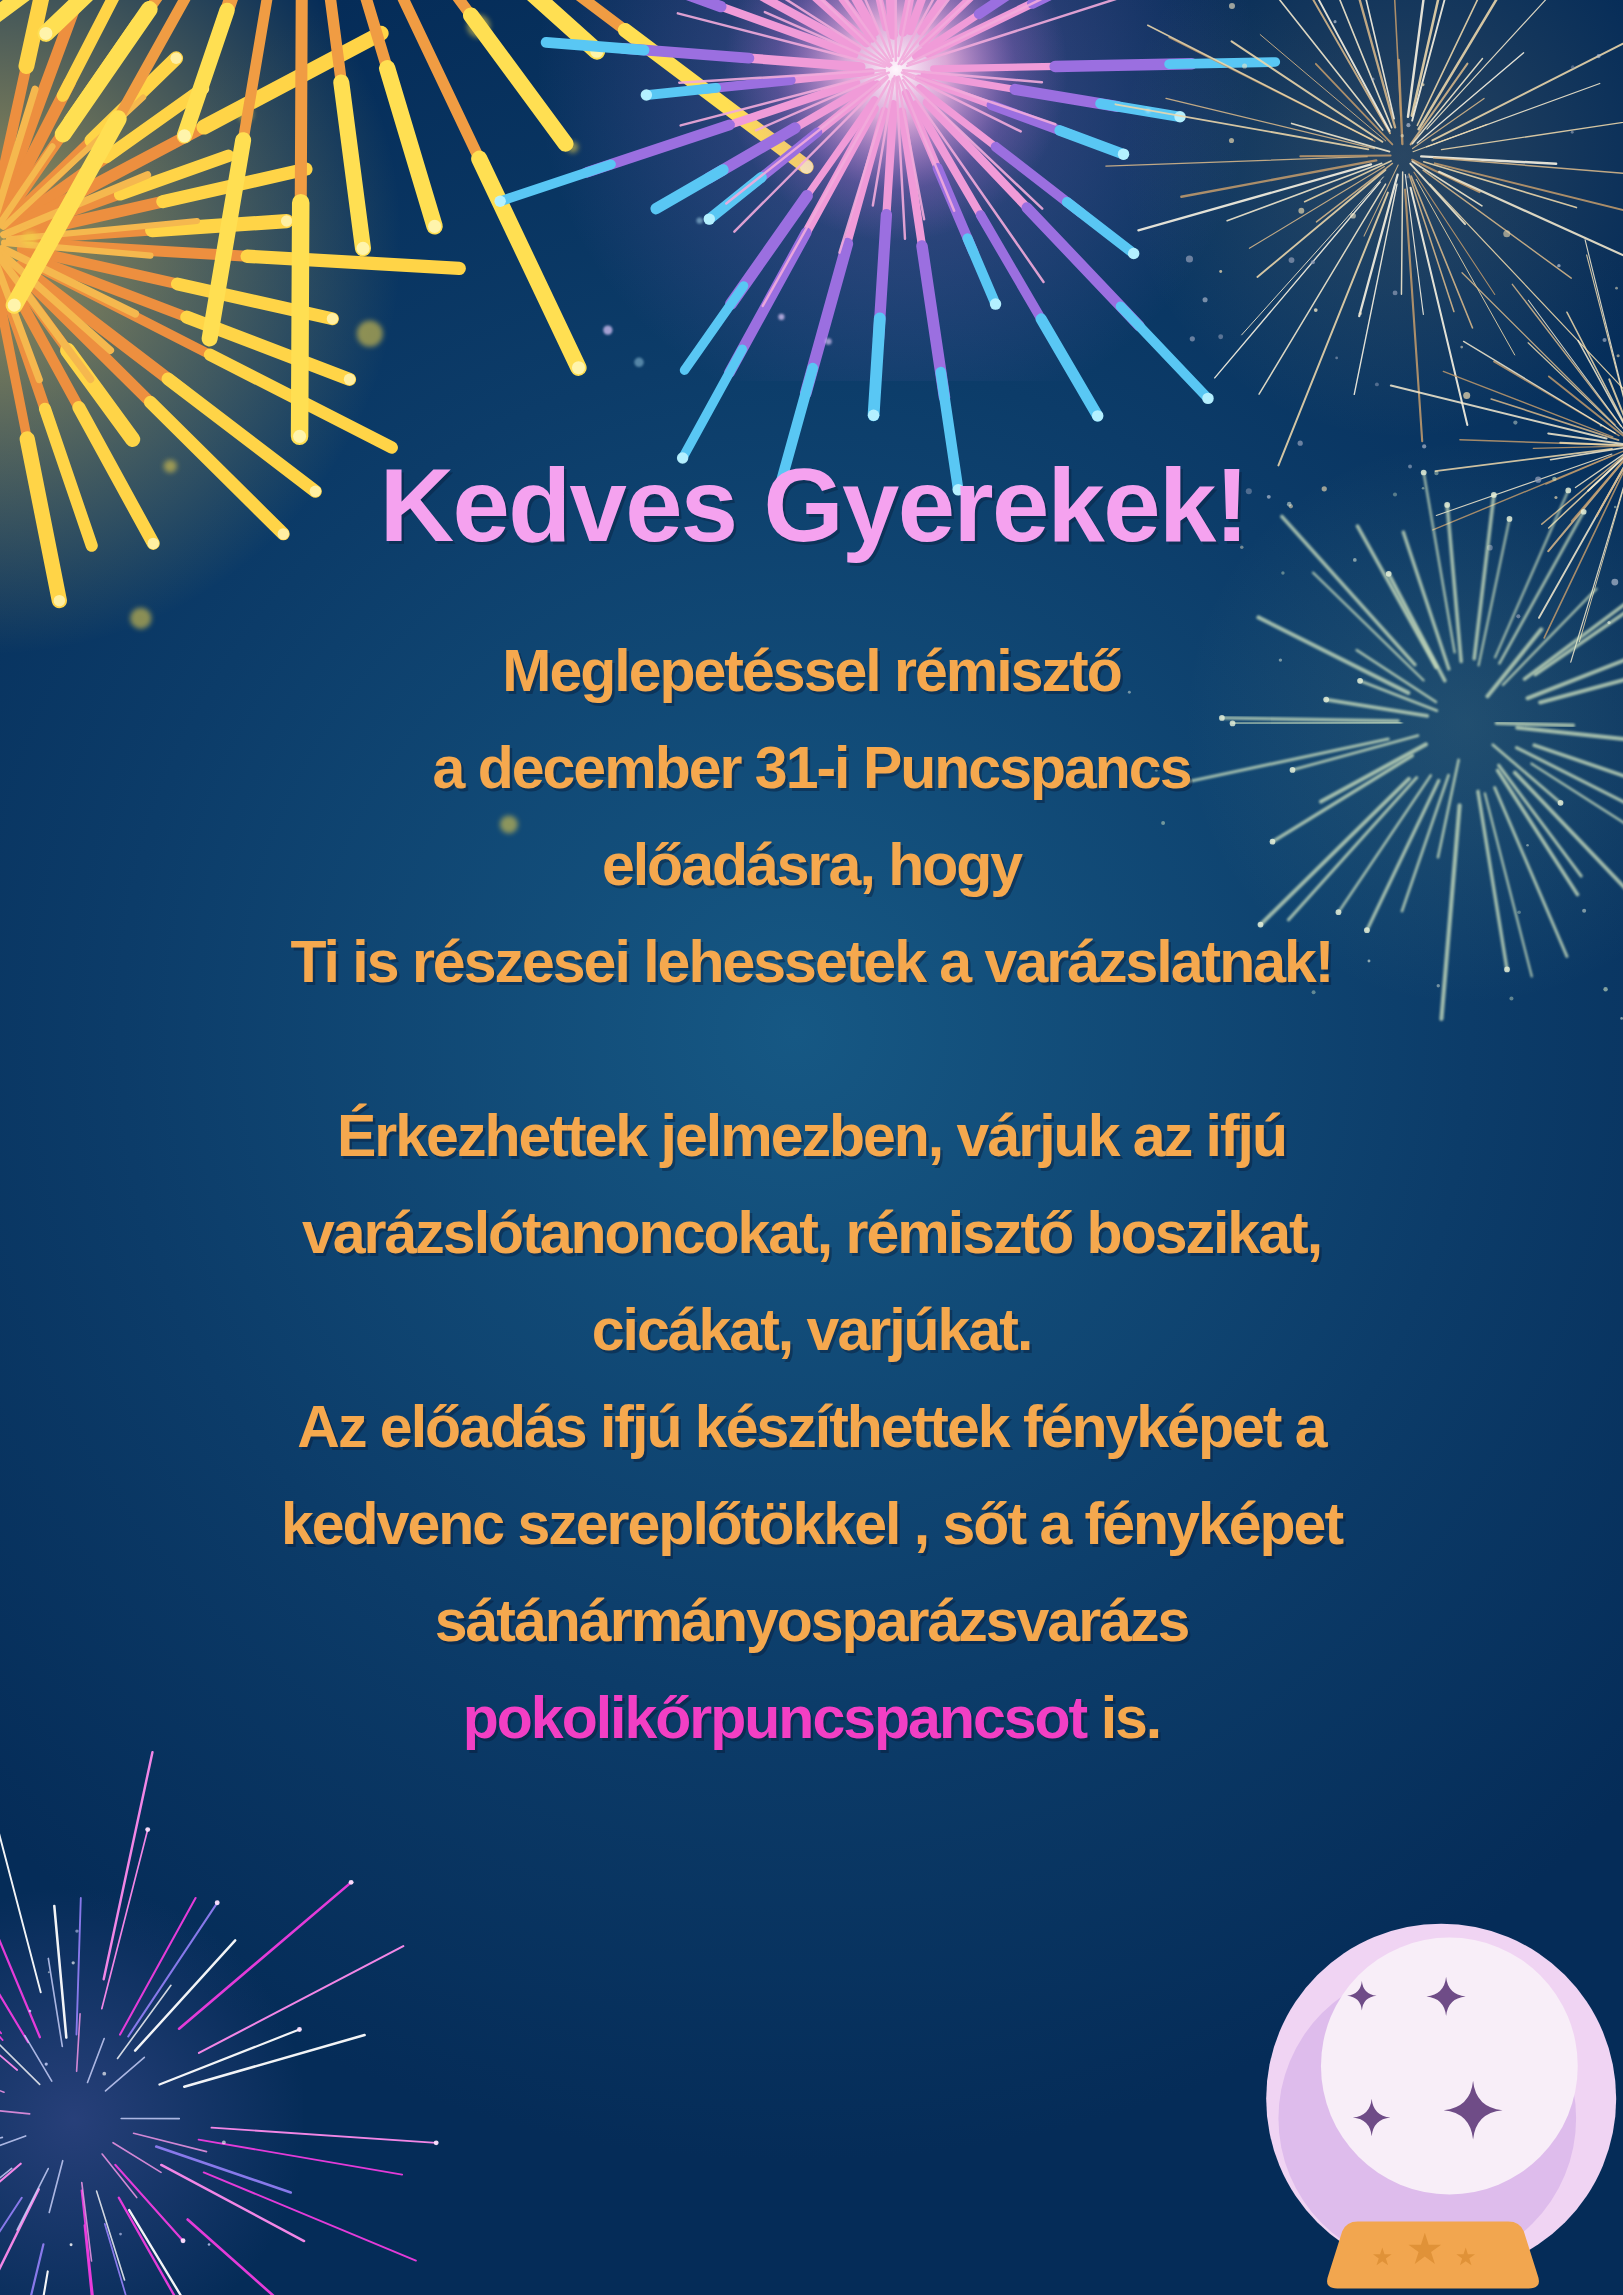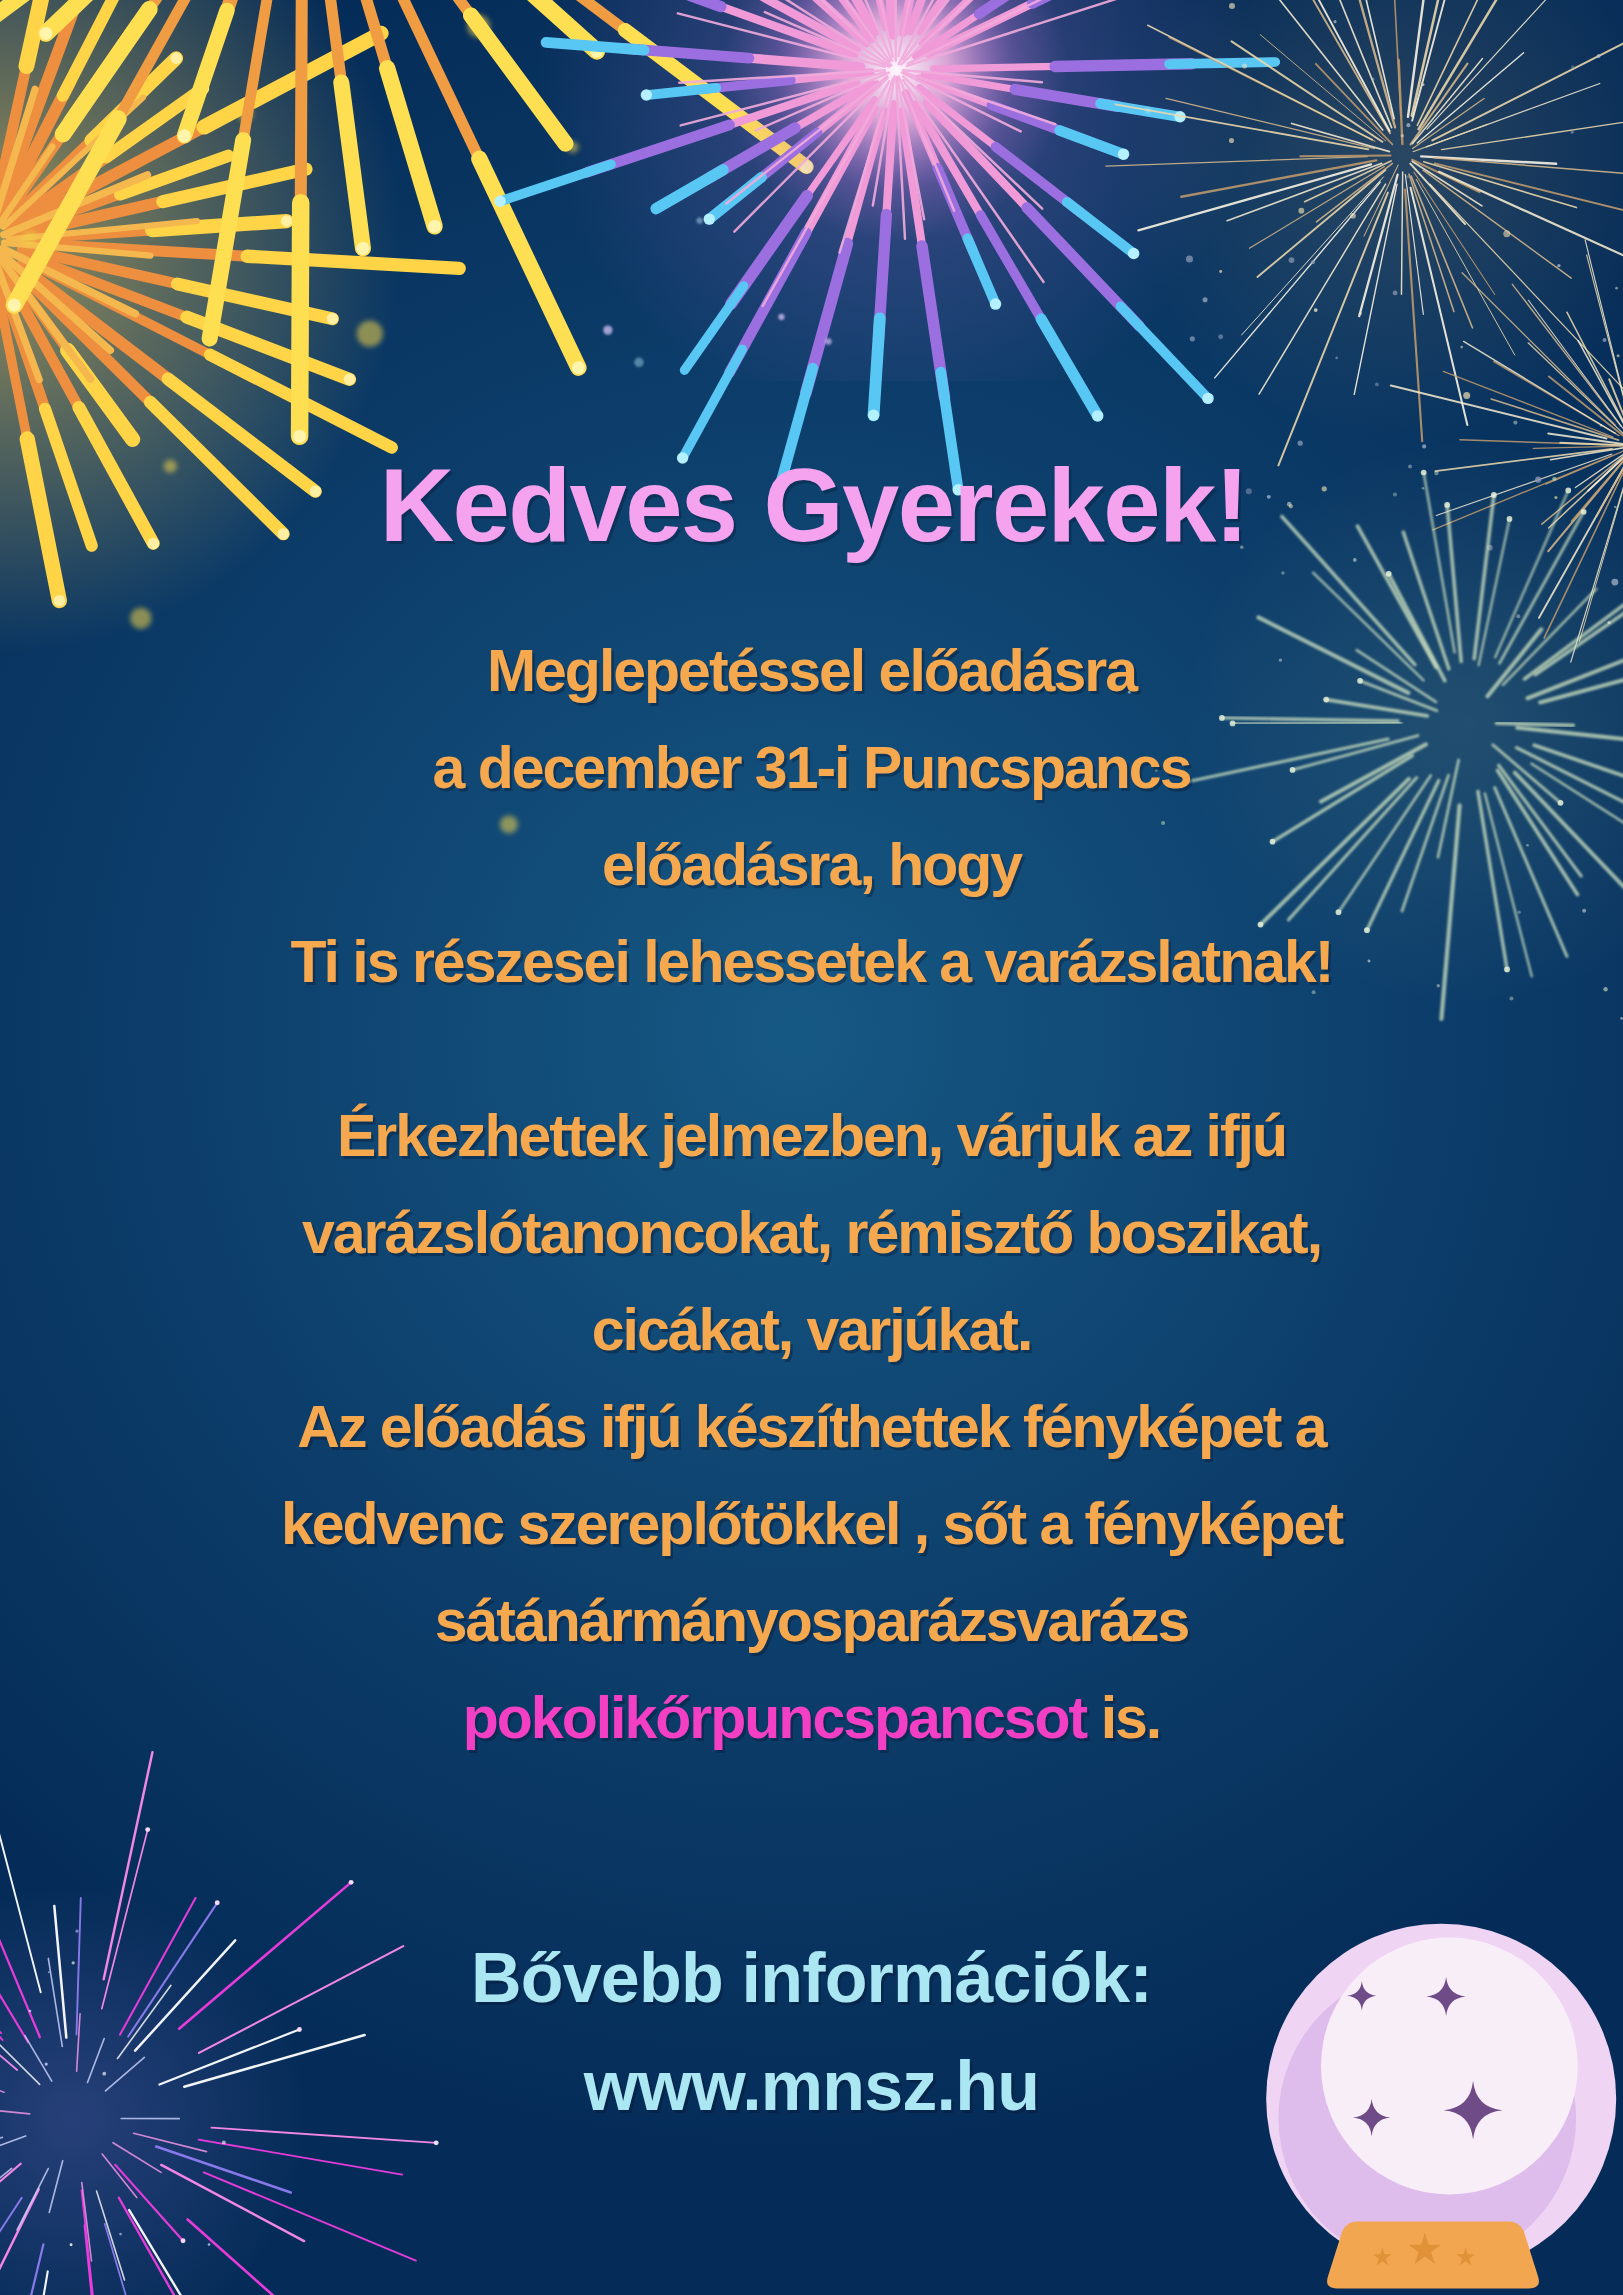--- a/index.html
+++ b/index.html
@@ -683,40 +683,36 @@
         <circle cx="-84.4" cy="2643.7" r="1.9" fill="#CFD6FF" opacity="0.80"></circle>
         <circle cx="-26.6" cy="2531.1" r="2.4" fill="#CFD6FF" opacity="0.67"></circle>
         <circle cx="36.4" cy="2458.8" r="1.7" fill="#CFD6FF" opacity="0.80"></circle>
         <circle cx="56.3" cy="2523.7" r="2.0" fill="#CFD6FF" opacity="0.81"></circle>
       </g>
   </svg>
 
   <div class="title">Kedves Gyerekek!</div>
 
   <div class="block intro">
-    <div class="line">Meglepetéssel előadásra</div>
+    <div class="line">Meglepetéssel rémisztő</div>
     <div class="line">a december 31-i Puncspancs</div>
     <div class="line">előadásra, hogy</div>
     <div class="line">Ti is részesei lehessetek a varázslatnak!</div>
   </div>
 
   <div class="block bodytxt">
     <div class="line">Érkezhettek jelmezben, várjuk az ifjú</div>
     <div class="line">varázslótanoncokat, rémisztő boszikat,</div>
     <div class="line">cicákat, varjúkat.</div>
     <div class="line">Az előadás ifjú készíthettek fényképet a</div>
     <div class="line">kedvenc szereplőtökkel , sőt a fényképet</div>
     <div class="line magenta">sátánármányosparázsvarázs</div>
     <div class="line"><span class="magenta">pokolikőrpuncspancsot</span><span class="keep-space"> is.</span></div>
   </div>
 
-  <div class="block info">
-    <div class="line">Bővebb információk:</div>
-    <div class="line">www.mnsz.hu</div>
-  </div>
 
   <svg class="crystal" width="380" height="422" viewBox="0 0 464 516">
     <circle cx="242" cy="276" r="214" fill="var(--ball_outer)"></circle>
     <circle cx="225" cy="300" r="182" fill="var(--ball_shade)"></circle>
     <circle cx="252" cy="236" r="157" fill="var(--ball_inner)"></circle>
     <g fill="var(--ball_sparkle)">
       <path d="M0 -1 Q 0.09 -0.09 1 0 Q 0.09 0.09 0 1 Q -0.09 0.09 -1 0 Q -0.09 -0.09 0 -1 Z" transform="translate(145,150) scale(18)"></path>
       <path d="M0 -1 Q 0.09 -0.09 1 0 Q 0.09 0.09 0 1 Q -0.09 0.09 -1 0 Q -0.09 -0.09 0 -1 Z" transform="translate(248,151) scale(24)"></path>
       <path d="M0 -1 Q 0.09 -0.09 1 0 Q 0.09 0.09 0 1 Q -0.09 0.09 -1 0 Q -0.09 -0.09 0 -1 Z" transform="translate(157,299) scale(23)"></path>
       <path d="M0 -1 Q 0.09 -0.09 1 0 Q 0.09 0.09 0 1 Q -0.09 0.09 -1 0 Q -0.09 -0.09 0 -1 Z" transform="translate(281,290) scale(36)"></path>

